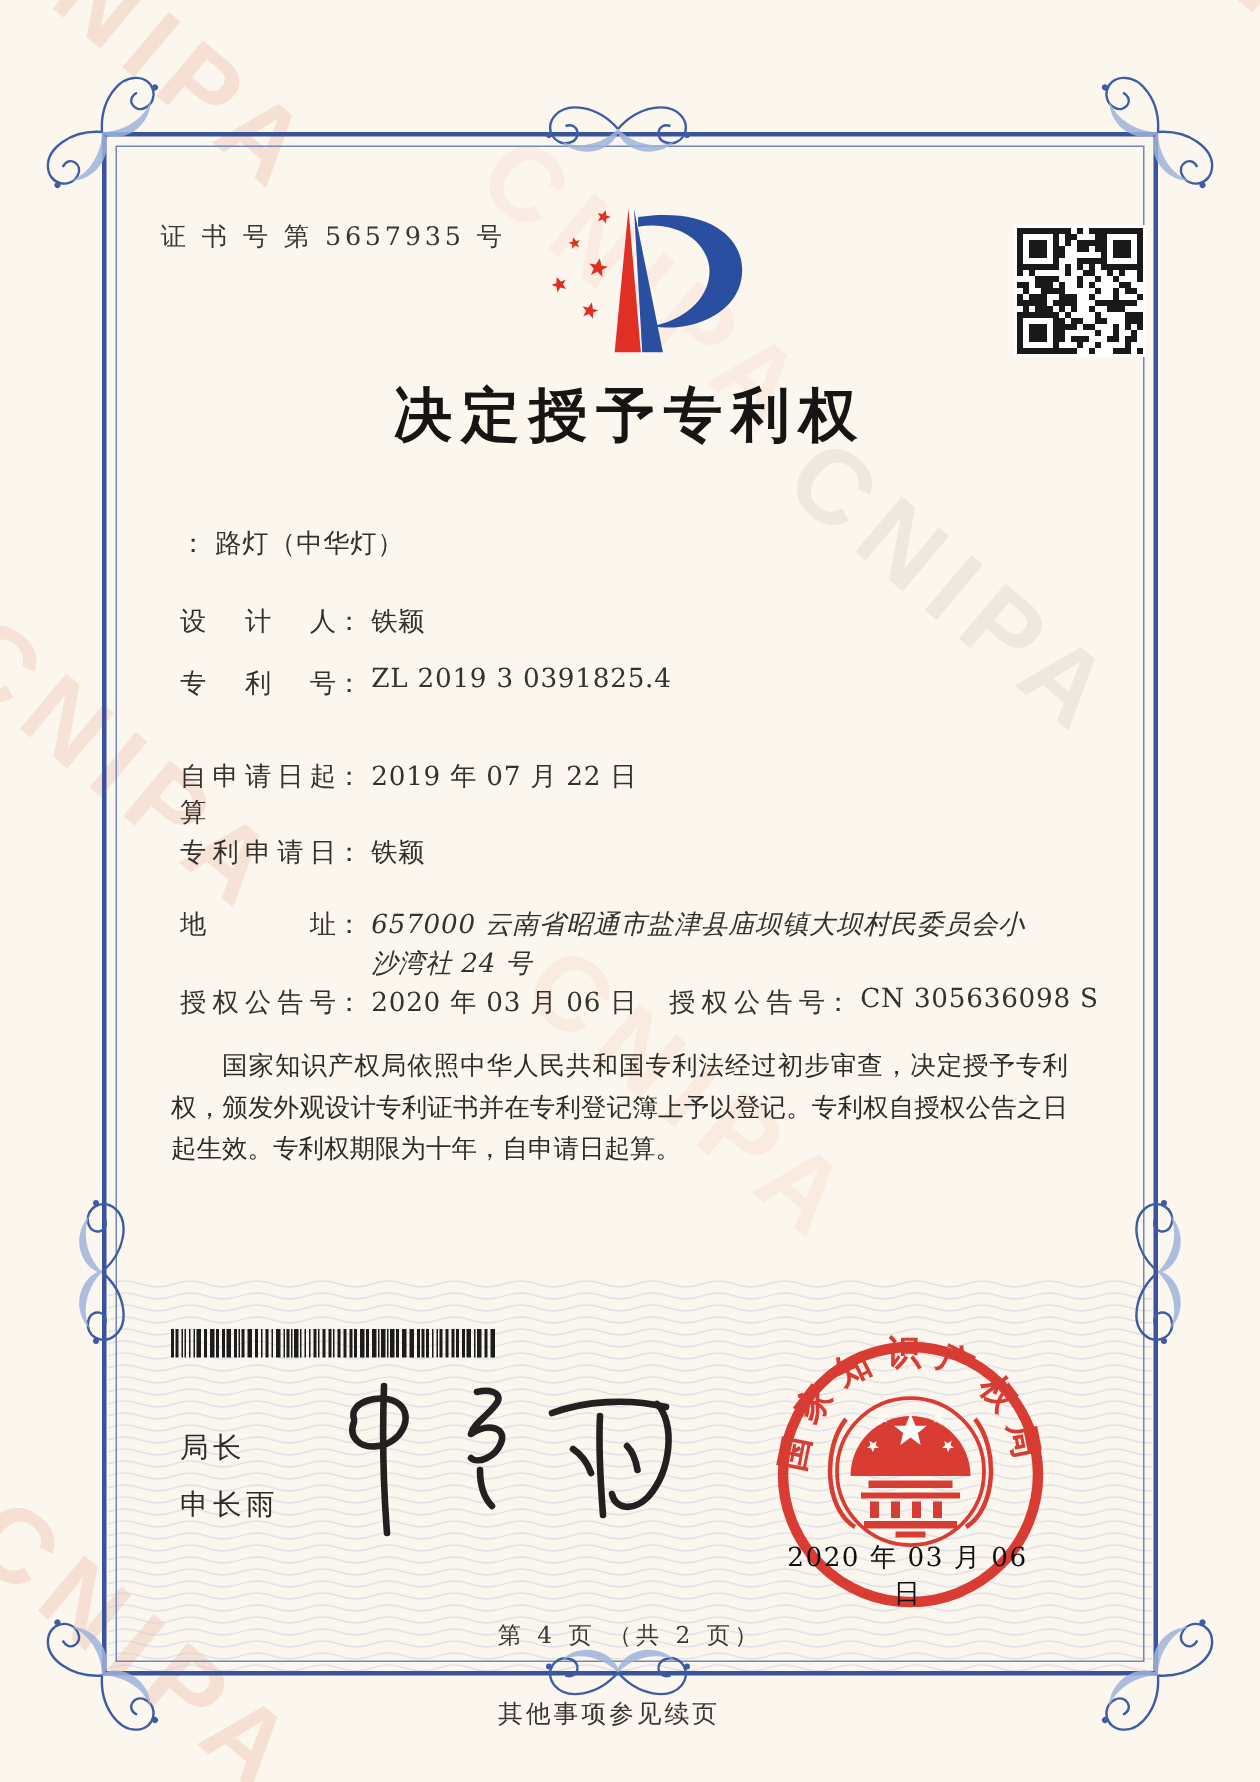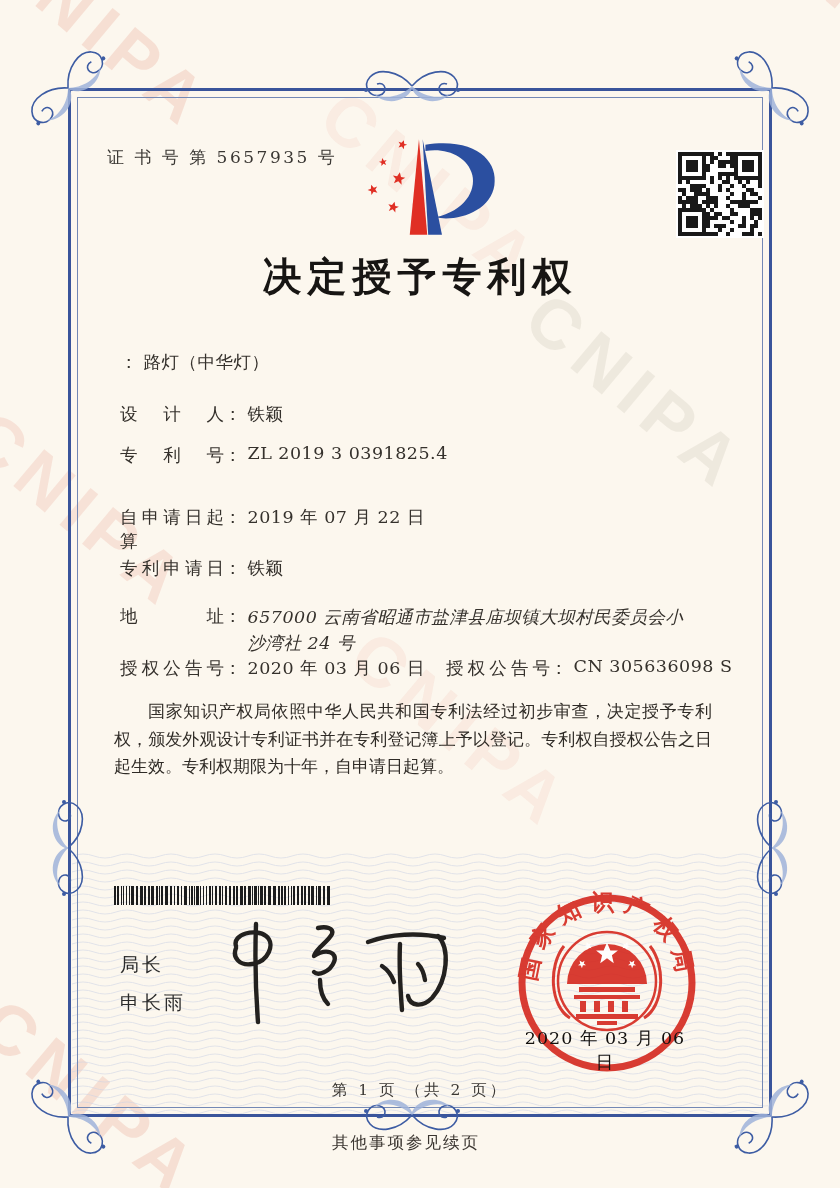--- a/index.html
+++ b/index.html
@@ -802,16 +802,16 @@
         <rect x="110" y="113" width="6" height="11"></rect>
         <rect x="64" y="126" width="62" height="5"></rect>
         <rect x="85" y="133" width="20" height="4"></rect>
       </g>
       <path d="M58,130 C38,118 36,78 52,58" fill="none" stroke="#d5281e" stroke-width="3"></path>
       <path d="M132,130 C152,118 154,78 138,58" fill="none" stroke="#d5281e" stroke-width="3"></path>
     </g>
   </svg>
   <div class="seal-date">2020 年 03 月 06 日</div>
 
-  <div class="page-info">第 1 页 （共 2 页）</div>
+  <div class="page-info">第 4 页 （共 2 页）</div>
   <div class="note">其他事项参见续页</div>
 
 </div>
 
 </body></html>

